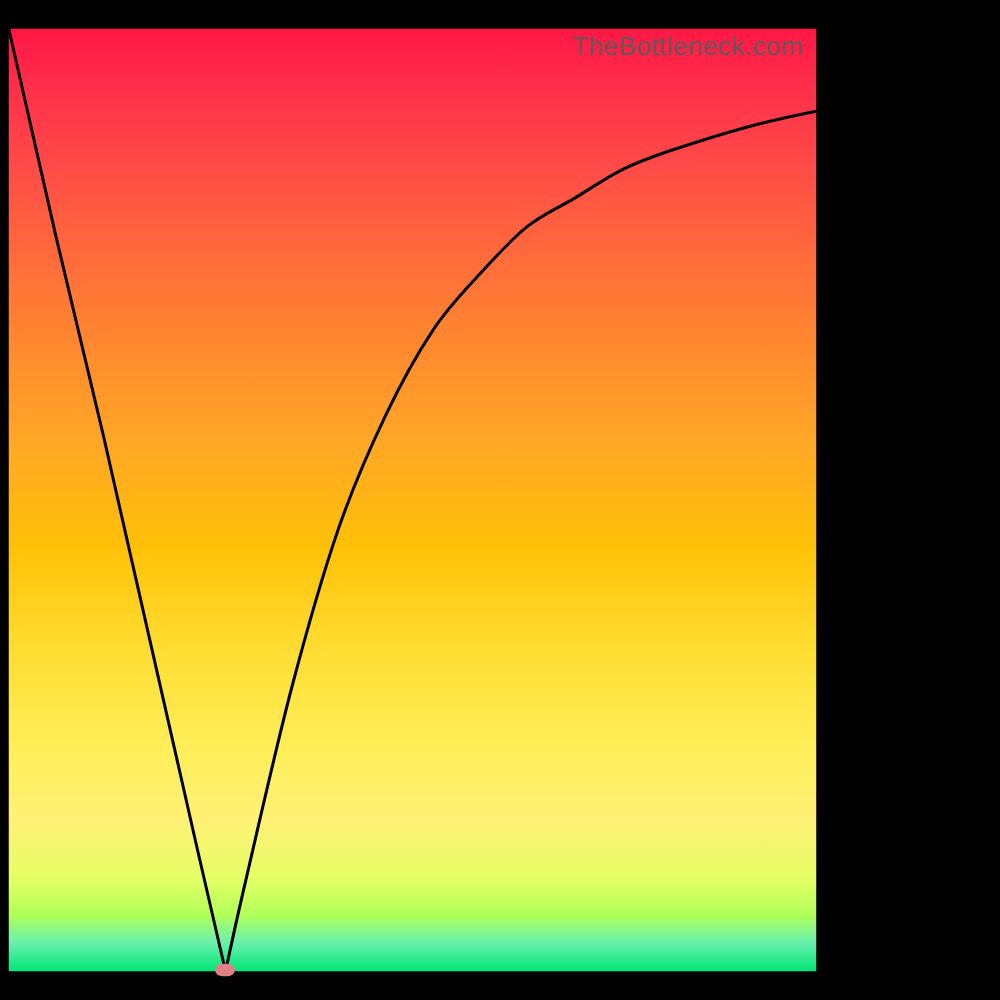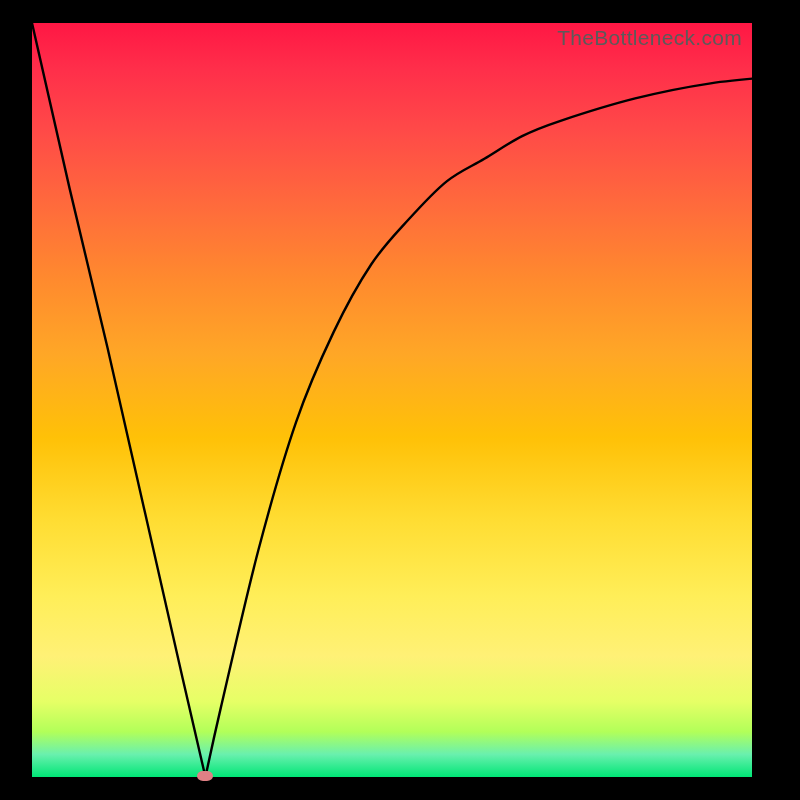--- a/index.html
+++ b/index.html
@@ -12,23 +12,23 @@
     font-family: Arial, Helvetica, sans-serif;
   }
   .frame {
     position: relative;
     width: 800px;
     height: 800px;
     background: #000;
   }
   .plot-area {
     position: absolute;
-    left: 32px;
+    left: 7px;
     top: 23px;
-    width: 720px;
+    width: 646px;
     height: 754px;
     
     background: linear-gradient(to bottom,
       #ff1744 0%,
       #ff2e4a 6%,
       #ff4948 14%,
       #ff6a3c 24%,
       #ff8a2e 34%,
       #ffa726 44%,
       #ffc107 55%,

